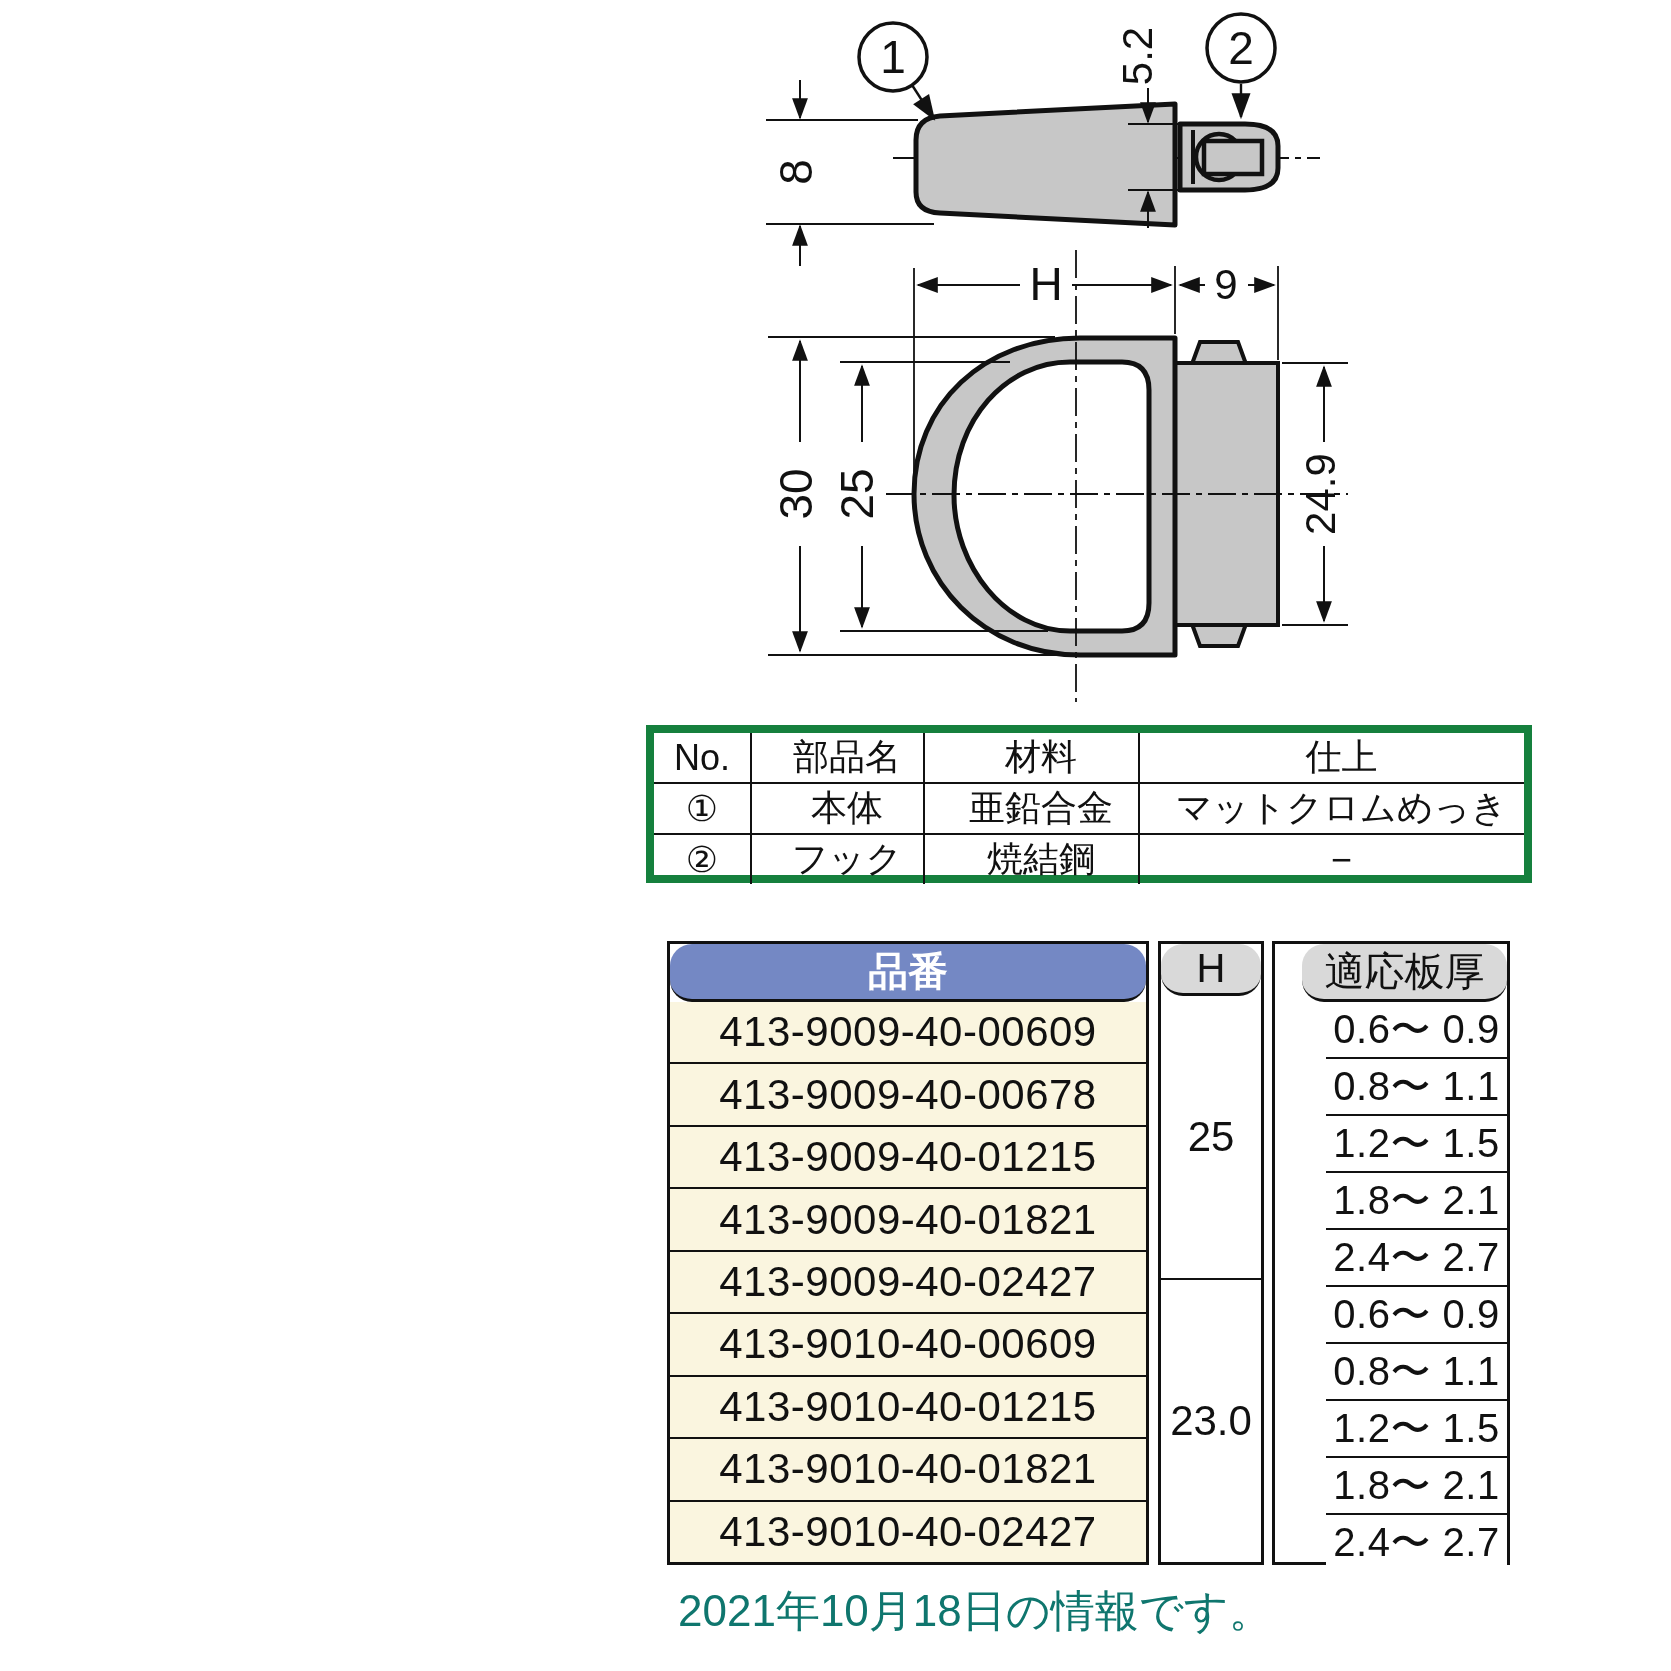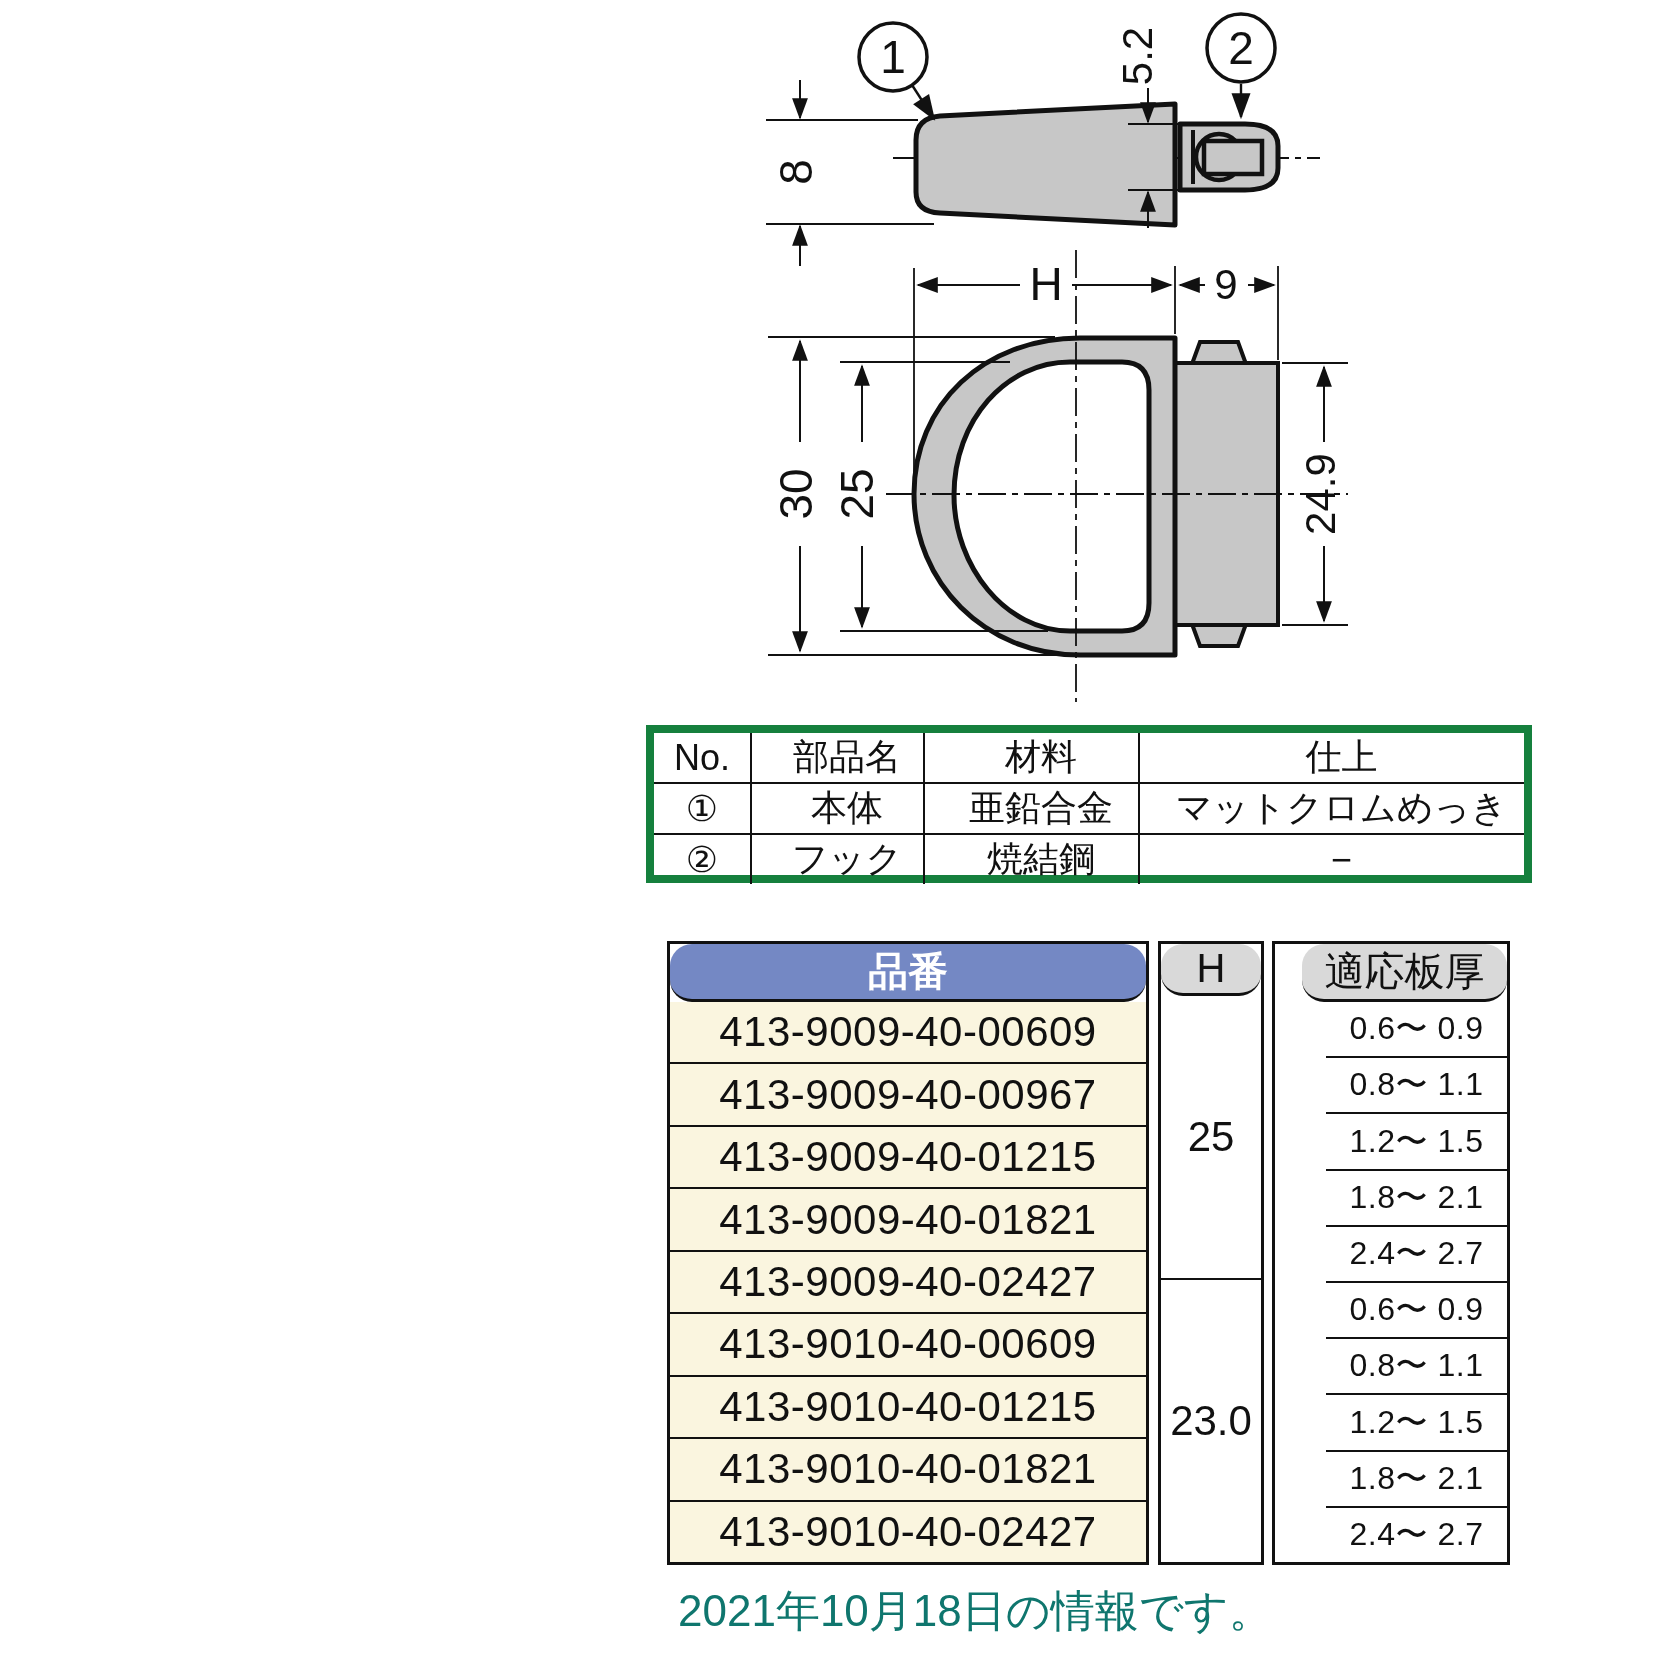--- a/index.html
+++ b/index.html
@@ -28,21 +28,21 @@
   .sh.gray{background:#d9d9d9;color:#111;}
   .specbox .srow{flex:1;display:flex;align-items:center;justify-content:center;
                  font-size:42px;box-sizing:border-box;letter-spacing:0.5px;}
   .specbox .srow + .srow{border-top:2.5px solid #111;}
   .box-partno{left:667px;width:482px;}
   .box-partno .srow{background:#faf5df;}
   .box-h{left:1158px;width:106px;}
   .box-h .hcell{flex:1;display:flex;align-items:center;justify-content:center;font-size:42px;box-sizing:border-box;}
   .box-h .hcell + .hcell{border-top:2.5px solid #111;}
   .box-thick{left:1272px;width:238px;padding-left:27px;}
-  .box-thick .srow{background:#fff;font-size:32px;margin-left:24px;}
+  .box-thick .srow{background:#fff;font-size:40px;margin-left:24px;}
 
   .note{position:absolute;left:678px;top:1582px;font-size:44px;color:#0f766e;}
 </style>
 </head>
 <body>
 
 <div class="canvas">
 
   <svg width="1671" height="720" viewBox="0 0 1671 720">
     <defs>
@@ -144,21 +144,21 @@
 
     <div class="cell bt">②</div>
     <div class="cell bl bt">フック</div>
     <div class="cell bl bt">焼結鋼</div>
     <div class="cell bl bt">−</div>
   </div>
 
   <div class="specbox box-partno">
     <div class="sh blue">品番</div>
     <div class="srow">413-9009-40-00609</div>
-    <div class="srow">413-9009-40-00967</div>
+    <div class="srow">413-9009-40-00678</div>
     <div class="srow">413-9009-40-01215</div>
     <div class="srow">413-9009-40-01821</div>
     <div class="srow">413-9009-40-02427</div>
     <div class="srow">413-9010-40-00609</div>
     <div class="srow">413-9010-40-01215</div>
     <div class="srow">413-9010-40-01821</div>
     <div class="srow">413-9010-40-02427</div>
   </div>
 
   <div class="specbox box-h">

